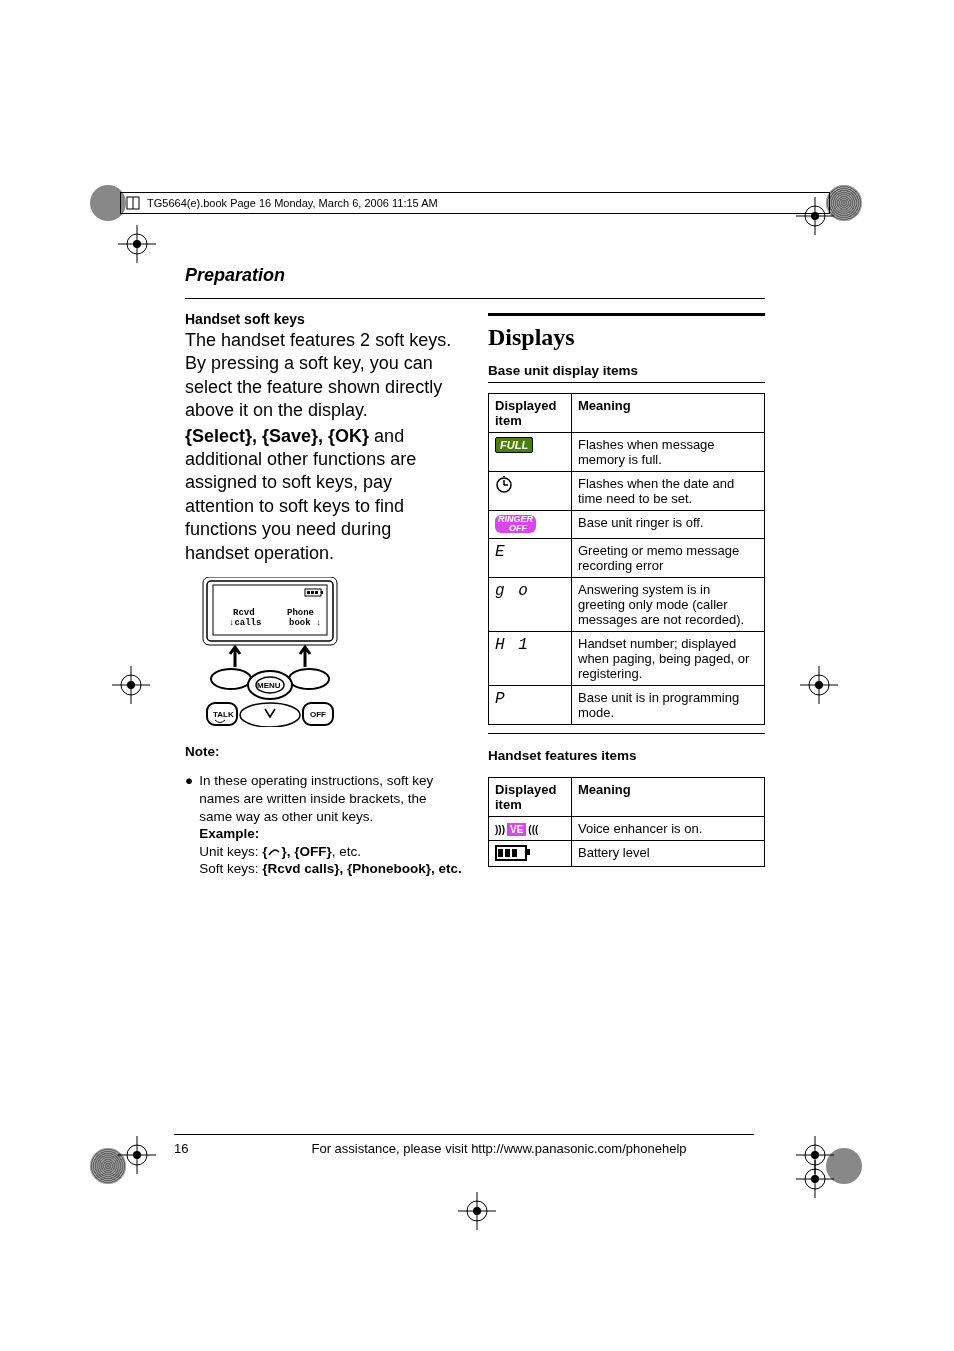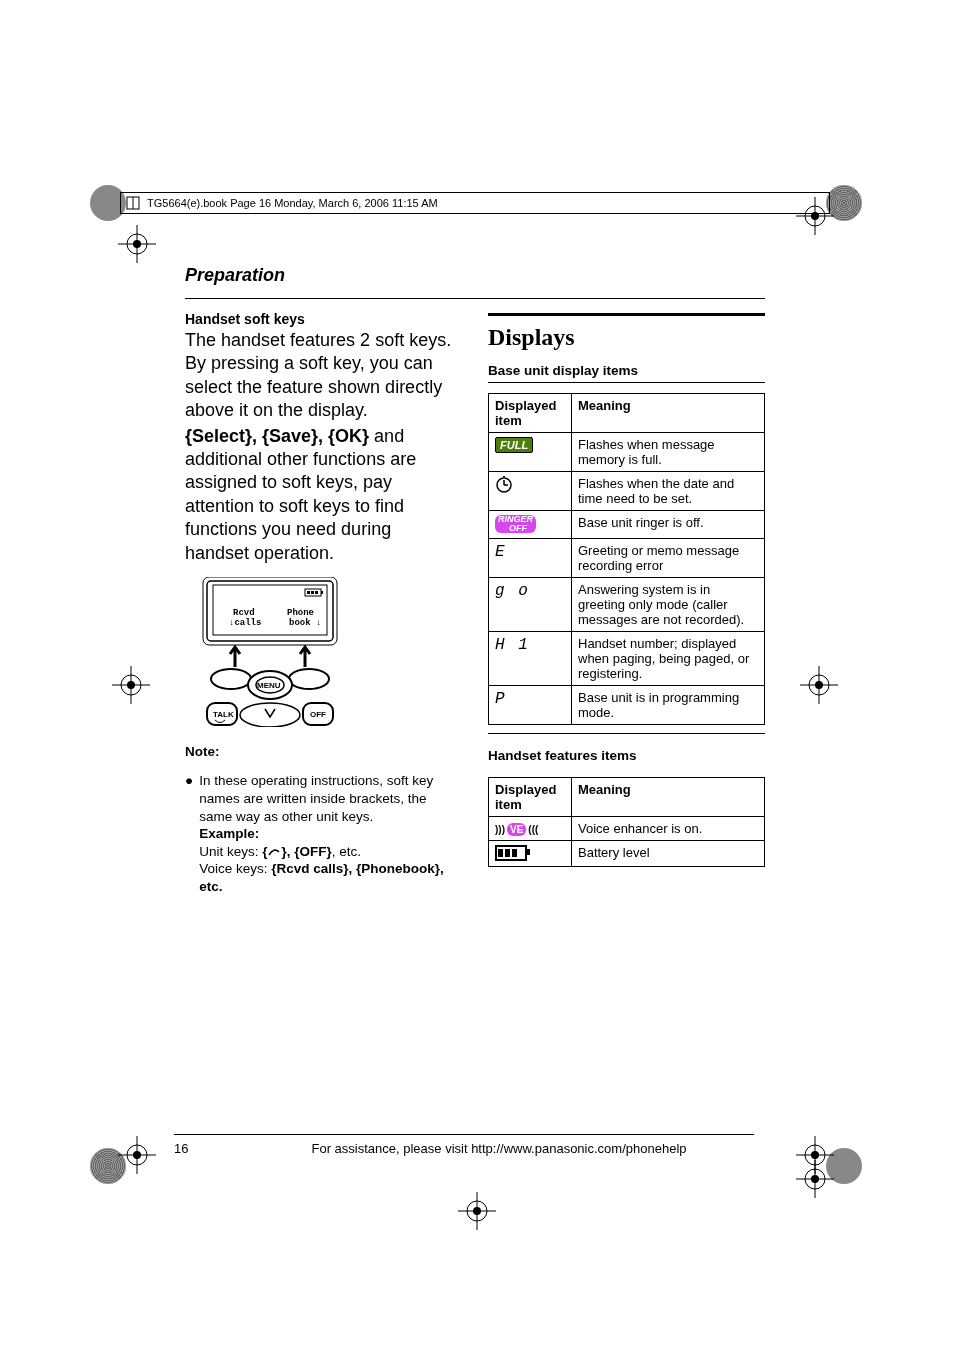--- a/index.html
+++ b/index.html
@@ -134,21 +134,21 @@
   .ve-badge {
     display:inline-flex;
     align-items:center;
     gap:2px;
     font-size:10px;
     font-weight:bold;
   }
   .ve-box {
     background:#d946ef;
     color:#fff;
-    border-radius:6px;
+    border-radius:0;
     padding:1px 3px;
   }
   .batt {
     display:inline-block;
     width:28px;
     height:12px;
     border:2px solid #000;
     position:relative;
   }
   .batt::after {
@@ -300,21 +300,21 @@
 
       <p class="note-label">Note:</p>
       <div class="bullet">
         <span class="dot">●</span>
         <div>
           <span>In these operating instructions, soft key names are written inside brackets, the same way as other unit keys.</span><br>
           <b>Example:</b><br>
           <span>Unit keys: </span><b>{<svg width="14" height="10" style="vertical-align:middle">
                 <path d="M2 8 Q7 0 12 5" fill="none" stroke="#000" stroke-width="1.5"></path>
               </svg>}, {OFF}</b><span>, etc.</span><br>
-          <span>Voice keys: </span><b>{Rcvd calls}, {Phonebook}, etc.</b>
+          <span>Soft keys: </span><b>{Rcvd calls}, {Phonebook}, etc.</b>
         </div>
       </div>
     </div>
 
     <div class="col">
       <div class="right-title">Displays</div>
       <div class="right-sub">Base unit display items</div>
 
       <table class="disp">
         <tbody>

